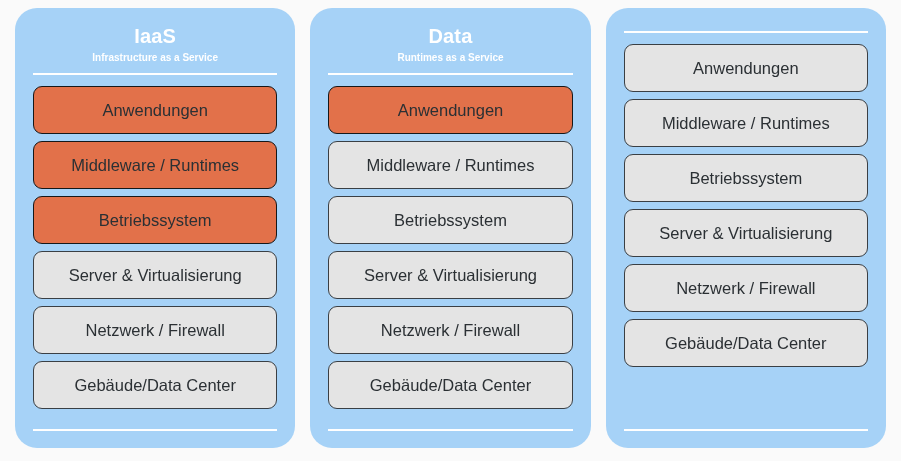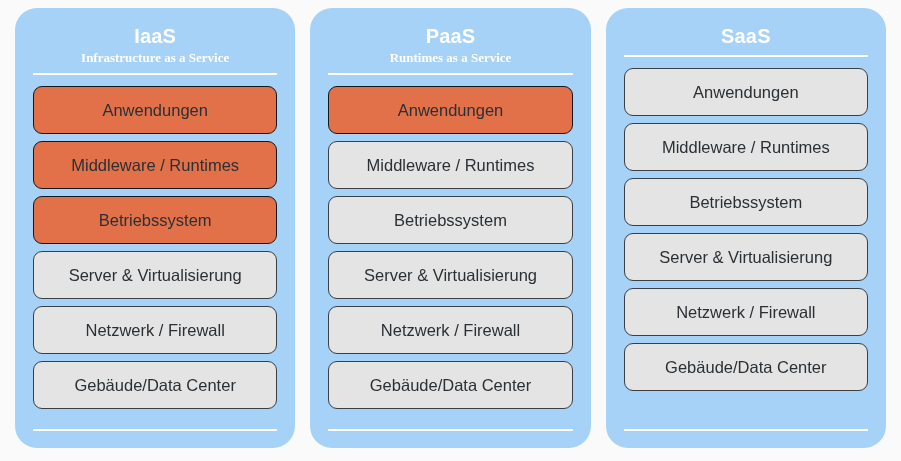--- a/index.html
+++ b/index.html
@@ -46,25 +46,24 @@
   }
 
   .panel-title {
     font-size: 20px;
     font-weight: bold;
     line-height: 24px;
     letter-spacing: 0.2px;
   }
 
   .panel-subtitle {
-    font-size: 13px;
+    font-size: 10px;
     font-weight: bold;
     line-height: 17px;
     margin-top: 1px;
-    font-family: Liberation Serif, serif;
   }
 
   .divider {
     height: 2px;
     background: #ffffff;
     margin-top: 7px;
     flex: 0 0 auto;
   }
 
   .layers {
@@ -124,38 +123,37 @@
       <div class="layer highlight">Betriebssystem</div>
       <div class="layer neutral">Server &amp; Virtualisierung</div>
       <div class="layer neutral">Netzwerk / Firewall</div>
       <div class="layer neutral">Gebäude/Data Center</div>
     </div>
     <div class="divider-bottom"></div>
   </div>
 
   <div class="panel">
     <div class="panel-header">
-      <div class="panel-title">PaaS</div>
+      <div class="panel-title">Data</div>
       <div class="panel-subtitle">Runtimes as a Service</div>
     </div>
     <div class="divider"></div>
     <div class="layers">
       <div class="layer highlight">Anwendungen</div>
       <div class="layer neutral">Middleware / Runtimes</div>
       <div class="layer neutral">Betriebssystem</div>
       <div class="layer neutral">Server &amp; Virtualisierung</div>
       <div class="layer neutral">Netzwerk / Firewall</div>
       <div class="layer neutral">Gebäude/Data Center</div>
     </div>
     <div class="divider-bottom"></div>
   </div>
 
   <div class="panel">
     <div class="panel-header">
-      <div class="panel-title">SaaS</div>
     </div>
     <div class="divider"></div>
     <div class="layers">
       <div class="layer neutral">Anwendungen</div>
       <div class="layer neutral">Middleware / Runtimes</div>
       <div class="layer neutral">Betriebssystem</div>
       <div class="layer neutral">Server &amp; Virtualisierung</div>
       <div class="layer neutral">Netzwerk / Firewall</div>
       <div class="layer neutral">Gebäude/Data Center</div>
     </div>

